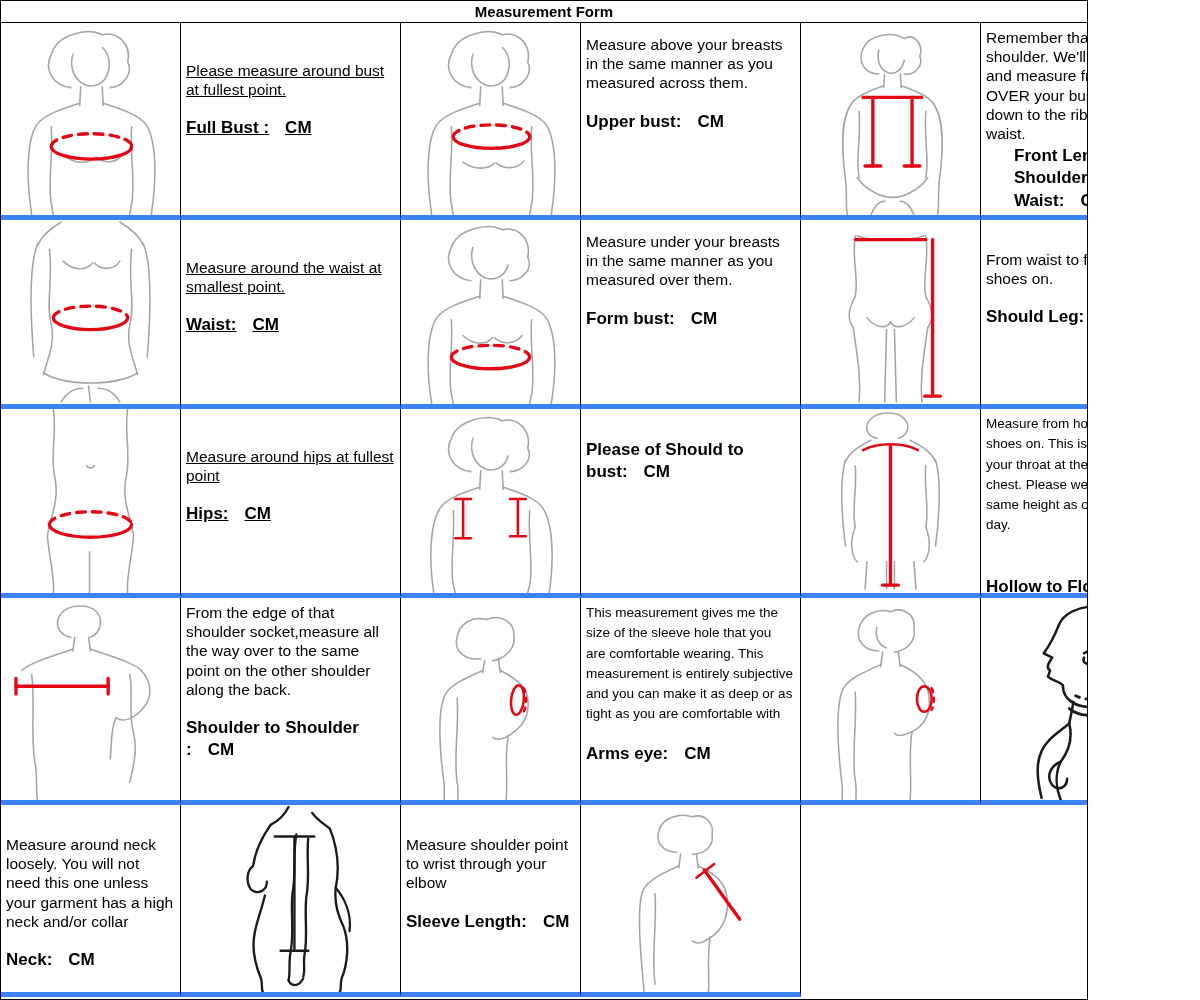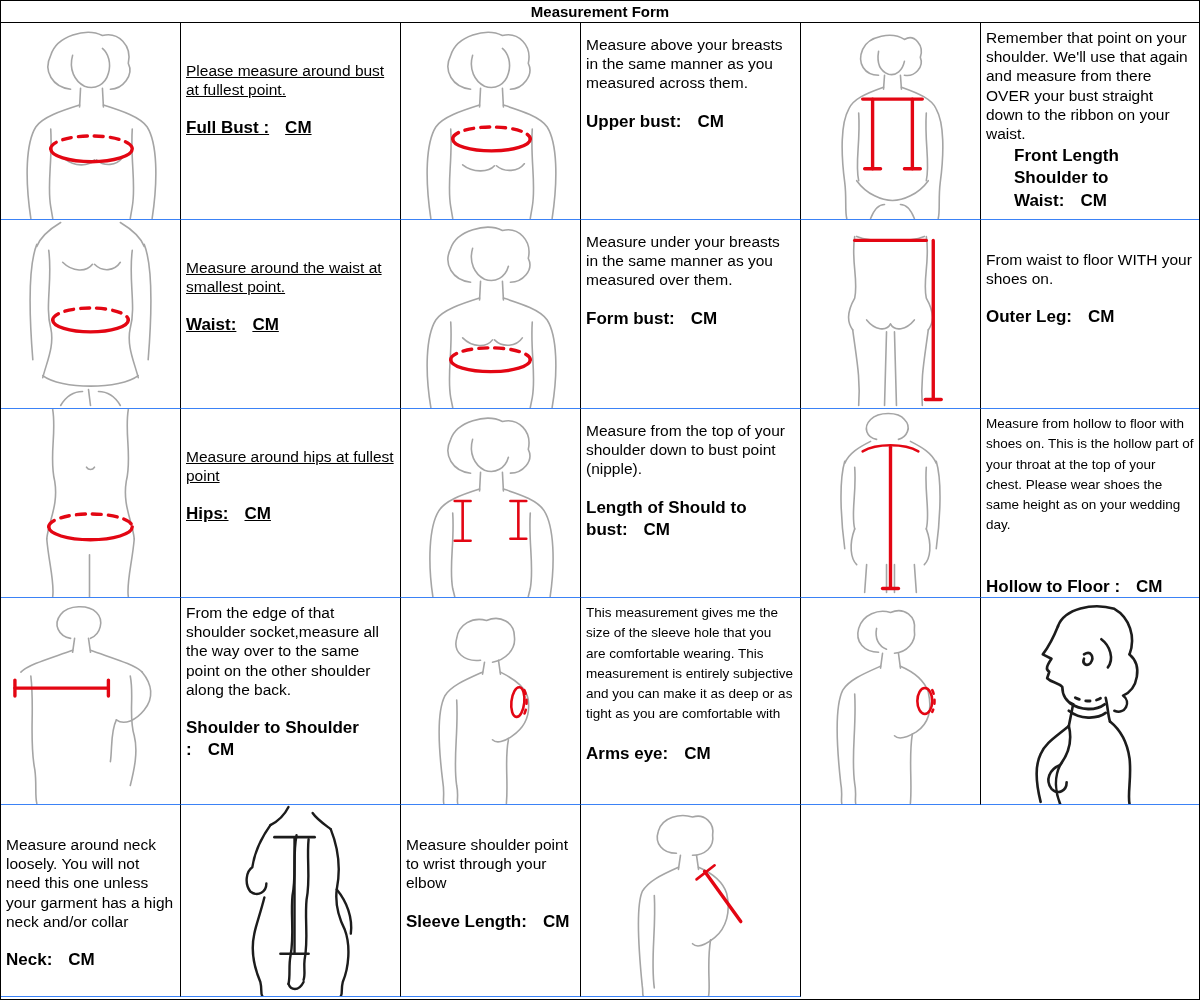--- a/index.html
+++ b/index.html
@@ -1,30 +1,30 @@
 <!DOCTYPE html>
 <html><head>
 <meta charset="utf-8">
 <style>
   html,body{margin:0;padding:0;background:#fff;}
   .sheet{
-    position:relative;width:1200px;height:1000px;box-sizing:border-box;
+    position:relative;width:1088px;height:1000px;box-sizing:border-box;
     border:1px solid #000;background:#fff;overflow:hidden;
     font-family:"Liberation Sans",sans-serif;color:#000;
   }
   .titlebar{
     height:21px;border-bottom:1px solid #000;text-align:center;
     font-weight:bold;font-size:15px;line-height:21px;
   }
   .grid{
     display:grid;
     grid-template-columns:180px 220px 180px 220px 180px 219px;
     grid-template-rows:197px 189px 189px 207px 192px;
   }
-  .cell{border-right:1px solid #000;border-bottom:1px solid #3b82f6;box-sizing:border-box;overflow:hidden;}
+  .cell{border-right:1px solid #000;border-bottom:5px solid #3b82f6;box-sizing:border-box;overflow:hidden;}
   .grid .cell:nth-child(6n){border-right:none;}
   .figcell{display:flex;align-items:center;justify-content:center;}
   .figcell svg{width:100%;height:100%;display:block;}
   .txtcell{padding:12px 6px 0 5px;font-size:15.5px;line-height:1.24;}
   .txtcell.small{font-size:13.5px;line-height:1.5;}
   .pt-sm{padding-top:5px;}
   .pt-md{padding-top:30px;}
   .pt-lg{padding-top:38px;text-decoration:underline;}
   .pt-xl{padding-top:46px;}
   .mlabel{font-weight:bold;font-size:17px;line-height:1.3;margin-top:18px;}
@@ -151,21 +151,21 @@
         <path d="M66,100 C74,110 86,112 90,104 M90,104 C94,112 106,110 114,100"></path>
         <path d="M52,110 C56,140 60,160 58,186 M128,110 C124,140 120,160 122,186"></path>
         <path d="M86,112 L84,186 M94,112 L96,186"></path>
         <path class="red" d="M54,20 L126,20"></path>
         <path class="red" d="M133,20 L133,178"></path>
         <path class="red" d="M125,180 L141,180"></path>
       </svg>
     </div>
     <div class="cell txtcell pt-md">
       <div class="desc">From waist to floor WITH your shoes on.</div>
-      <div class="mlabel"><span>Outer Leg:</span><span class="unit">CM</span></div>
+      <div class="mlabel"><span>Should Leg:</span><span class="unit">CM</span></div>
     </div>
 
     <div class="cell figcell">
       <svg class="fig" viewBox="0 0 180 188">
         <path d="M52,0 C56,24 48,48 54,72 C58,96 48,112 46,130"></path>
         <path d="M128,0 C124,24 132,48 126,72 C122,96 132,112 134,130"></path>
         <path d="M86,58 C88,61 92,61 94,58"></path>
         <path d="M46,130 C48,154 54,174 52,188 M134,130 C132,154 126,174 128,188"></path>
         <path d="M89,146 L89,188"></path>
         <path class="red" d="M48,118 A42,13 0 0 0 132,118"></path>
@@ -184,22 +184,21 @@
         <path d="M80,63 L79,82 M102,63 L103,82"></path>
         <path d="M79,80 C60,86 44,92 38,102 C28,118 27,154 32,188"></path>
         <path d="M103,80 C122,86 138,92 144,102 C154,118 155,154 150,188"></path>
         <path d="M52,104 C54,134 48,158 52,180 L54,188"></path>
         <path d="M130,104 C128,134 134,158 130,180 L128,188"></path>
         <path class="red thin" d="M54,92 L70,92 M62,92 L62,132 M54,132 L70,132"></path>
         <path class="red thin" d="M110,92 L126,92 M118,92 L118,130 M110,130 L126,130"></path>
       </svg>
     </div>
     <div class="cell txtcell">
-      <div class="desc">Measure from the top of your shoulder down to bust point (nipple).</div>
-      <div class="mlabel"><span>Length of Should to bust:</span><span class="unit">CM</span></div>
+      <div class="mlabel"><span>Please of Should to bust:</span><span class="unit">CM</span></div>
     </div>
 
     <div class="cell figcell">
       <svg class="fig" viewBox="0 0 180 188">
         <path d="M76,30 C66,28 62,18 70,10 C78,2 98,2 104,10 C112,18 106,28 98,30"></path>
         <path d="M70,32 C58,38 48,44 44,54 M110,32 C122,38 132,44 136,54"></path>
         <path d="M44,52 C38,72 40,110 44,140 M136,52 C142,72 140,110 136,140"></path>
         <path d="M54,58 C56,84 50,104 54,120 M126,58 C124,84 130,104 126,120"></path>
         <path d="M54,120 C48,136 50,150 56,156 M126,120 C132,136 130,150 124,156"></path>
         <path d="M66,156 L64,184 M86,156 L86,184 M94,156 L94,184 M114,156 L116,184"></path>

